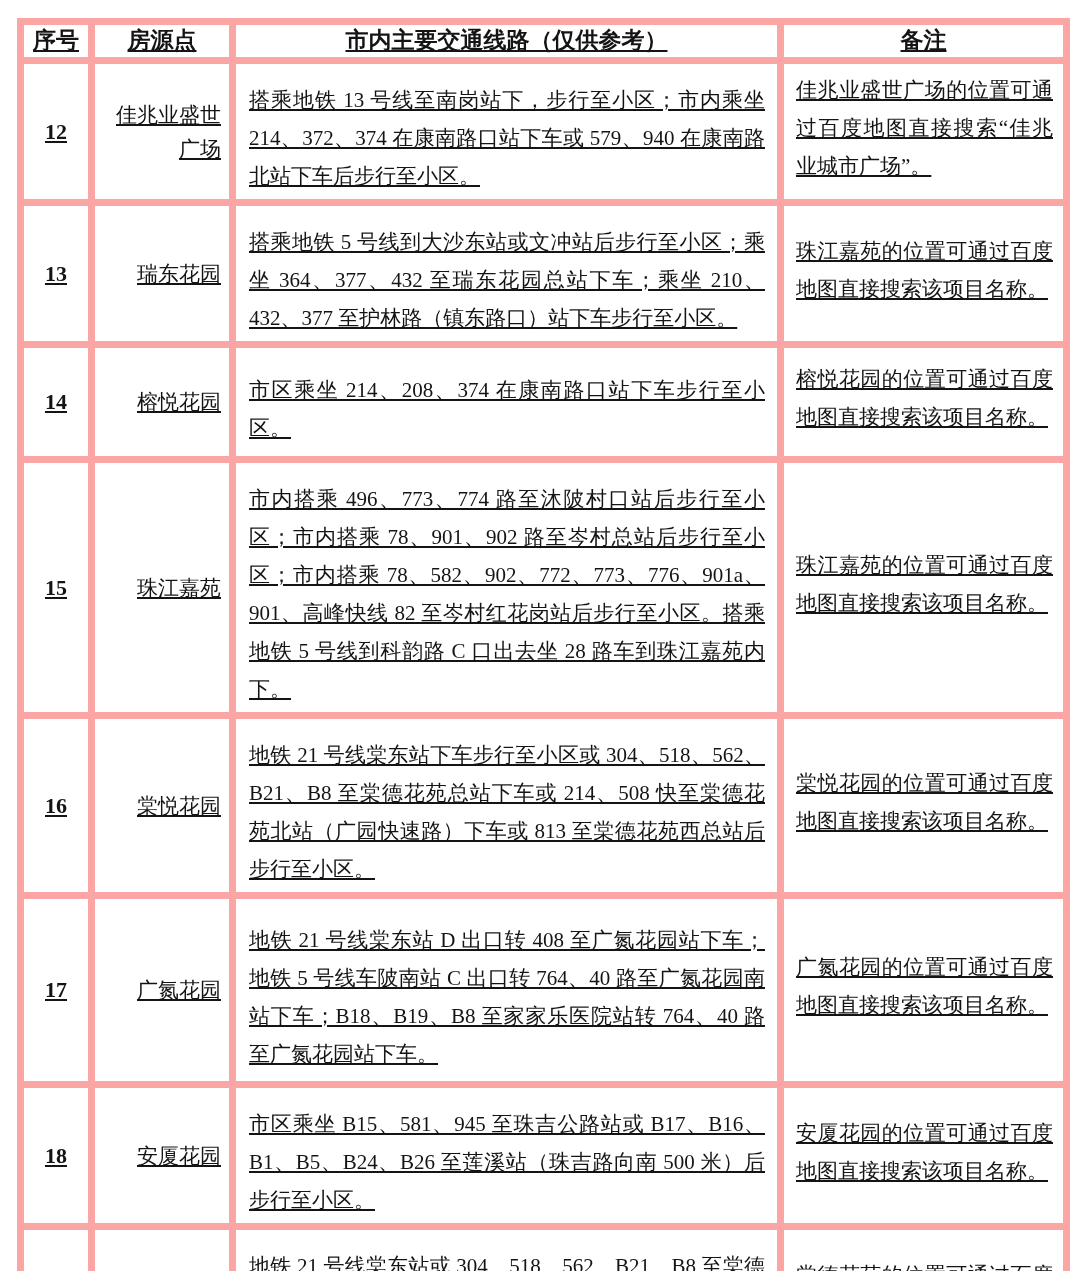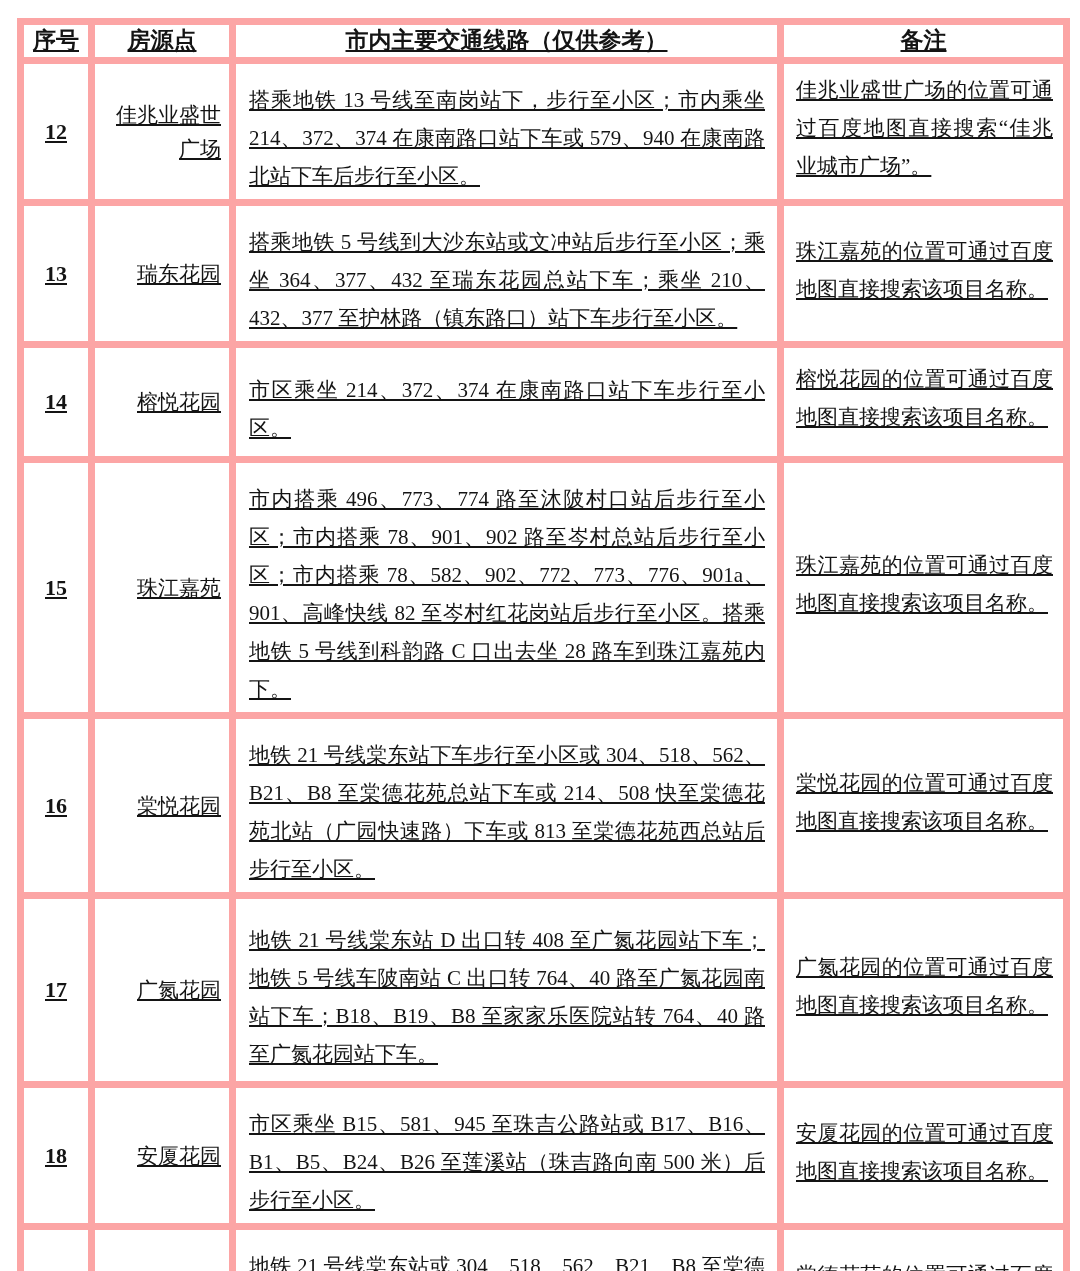--- a/index.html
+++ b/index.html
@@ -118,21 +118,21 @@
     </tr>
     <tr class="r2">
       <td class="no-cell">13</td>
       <td class="name-cell">瑞东花园</td>
       <td class="transport-cell">搭乘地铁 5 号线到大沙东站或文冲站后步行至小区；乘坐 364、377、432 至瑞东花园总站下车；乘坐 210、432、377 至护林路（镇东路口）站下车步行至小区。</td>
       <td class="remark-cell">珠江嘉苑的位置可通过百度地图直接搜索该项目名称。</td>
     </tr>
     <tr class="r3">
       <td class="no-cell">14</td>
       <td class="name-cell">榕悦花园</td>
-      <td class="transport-cell">市区乘坐 214、372、374 在康南路口站下车步行至小区。</td>
+      <td class="transport-cell">市区乘坐 214、208、374 在康南路口站下车步行至小区。</td>
       <td class="remark-cell">榕悦花园的位置可通过百度地图直接搜索该项目名称。</td>
     </tr>
     <tr class="r4">
       <td class="no-cell">15</td>
       <td class="name-cell">珠江嘉苑</td>
       <td class="transport-cell">市内搭乘 496、773、774 路至沐陂村口站后步行至小区；市内搭乘 78、901、902 路至岑村总站后步行至小区；市内搭乘 78、582、902、772、773、776、901a、901、高峰快线 82 至岑村红花岗站后步行至小区。搭乘地铁 5 号线到科韵路 C 口出去坐 28 路车到珠江嘉苑内下。</td>
       <td class="remark-cell">珠江嘉苑的位置可通过百度地图直接搜索该项目名称。</td>
     </tr>
     <tr class="r5">
       <td class="no-cell">16</td>

